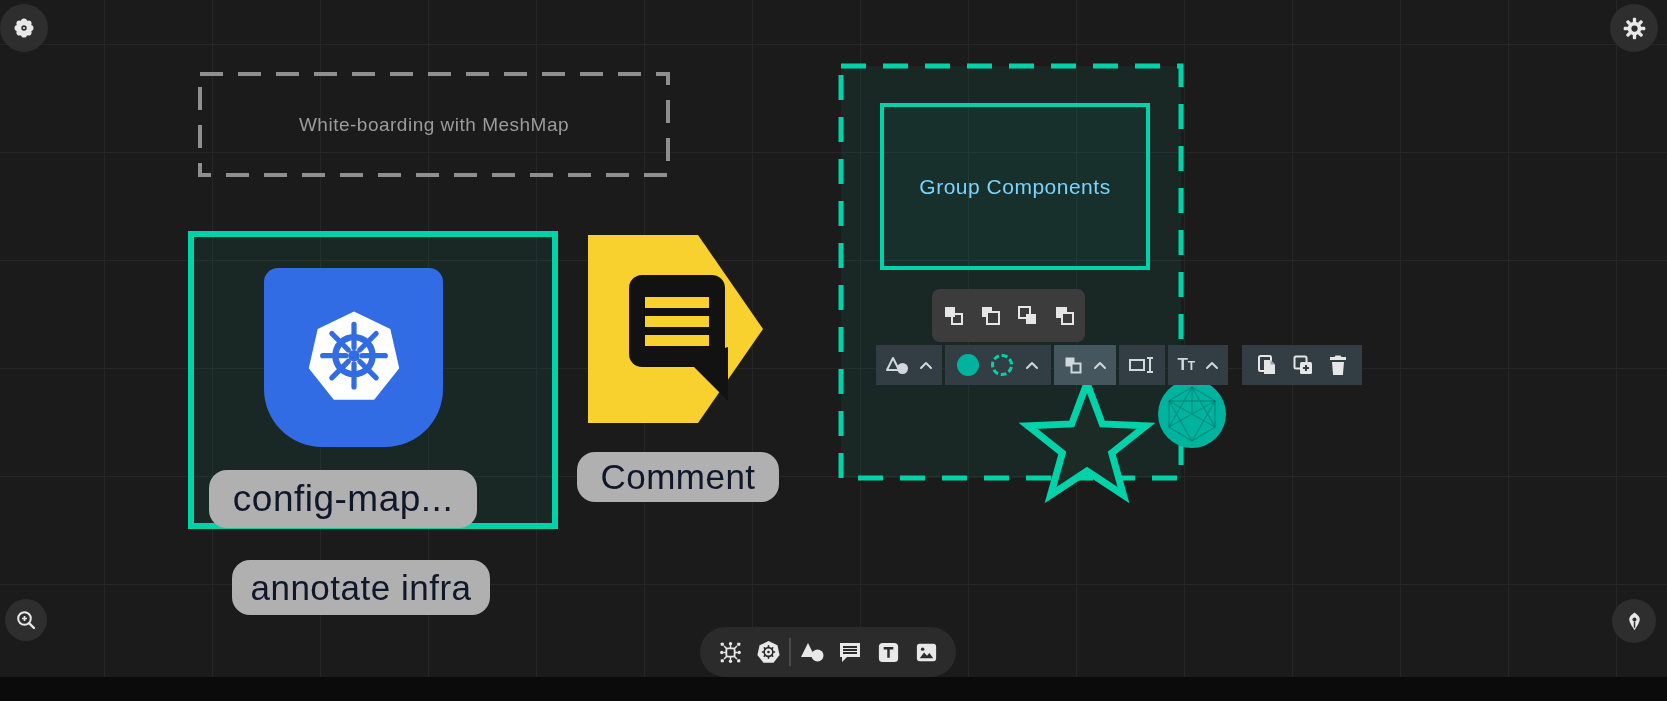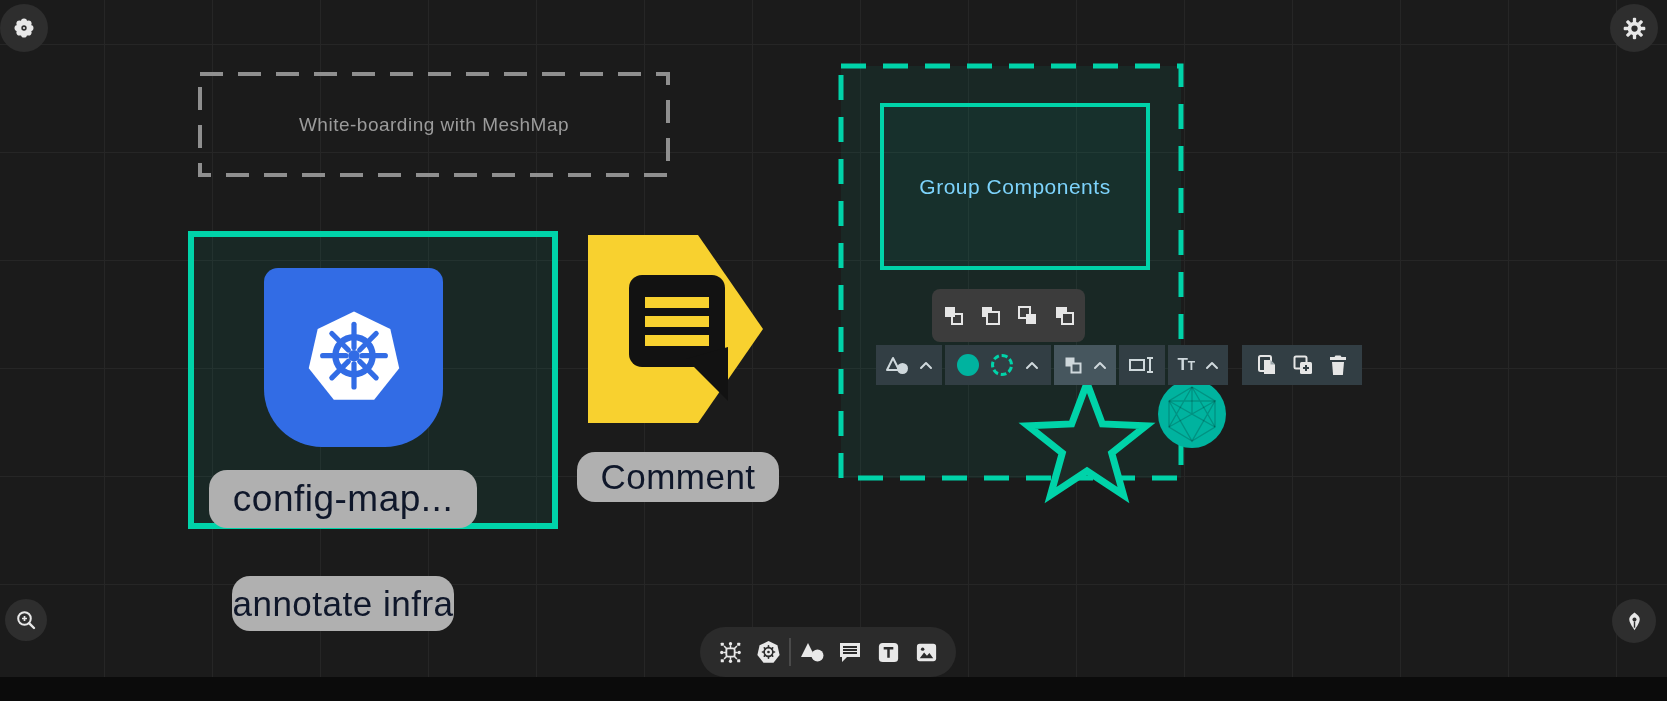--- a/index.html
+++ b/index.html
@@ -41,21 +41,21 @@
     position:absolute; left:264px; top:268px; width:179px; height:179px;
     background:#326CE5; border-radius:14px 14px 58px 58px;
     display:flex; align-items:center; justify-content:center;
   }
   .gray-label {
     position:absolute; background:#b0b0b0; color:#0f172a;
     border-radius:18px; display:flex; align-items:center; justify-content:center;
     letter-spacing:0.5px;
   }
   .lbl-config   { left:209px; top:470px; width:268px; height:58px; font-size:37px; }
-  .lbl-annotate { left:232px; top:576px; width:222px; height:55px; font-size:35px; }
+  .lbl-annotate { left:232px; top:560px; width:258px; height:55px; font-size:35px; }
   .lbl-comment  { left:577px; top:452px; width:202px; height:50px; font-size:35px; }
   
   .popup {
     position:absolute; left:932px; top:289px; width:153px; height:53px;
     background:#3c3c3c; border-radius:8px;
     display:flex; align-items:center; justify-content:space-evenly;
   }
   .popup-btn { width:32px; height:36px; display:flex; align-items:center; justify-content:center; cursor:pointer; }
   
   .toolbar { position:absolute; left:840px; top:345px; height:40px; display:flex;padding-left:36px; }

